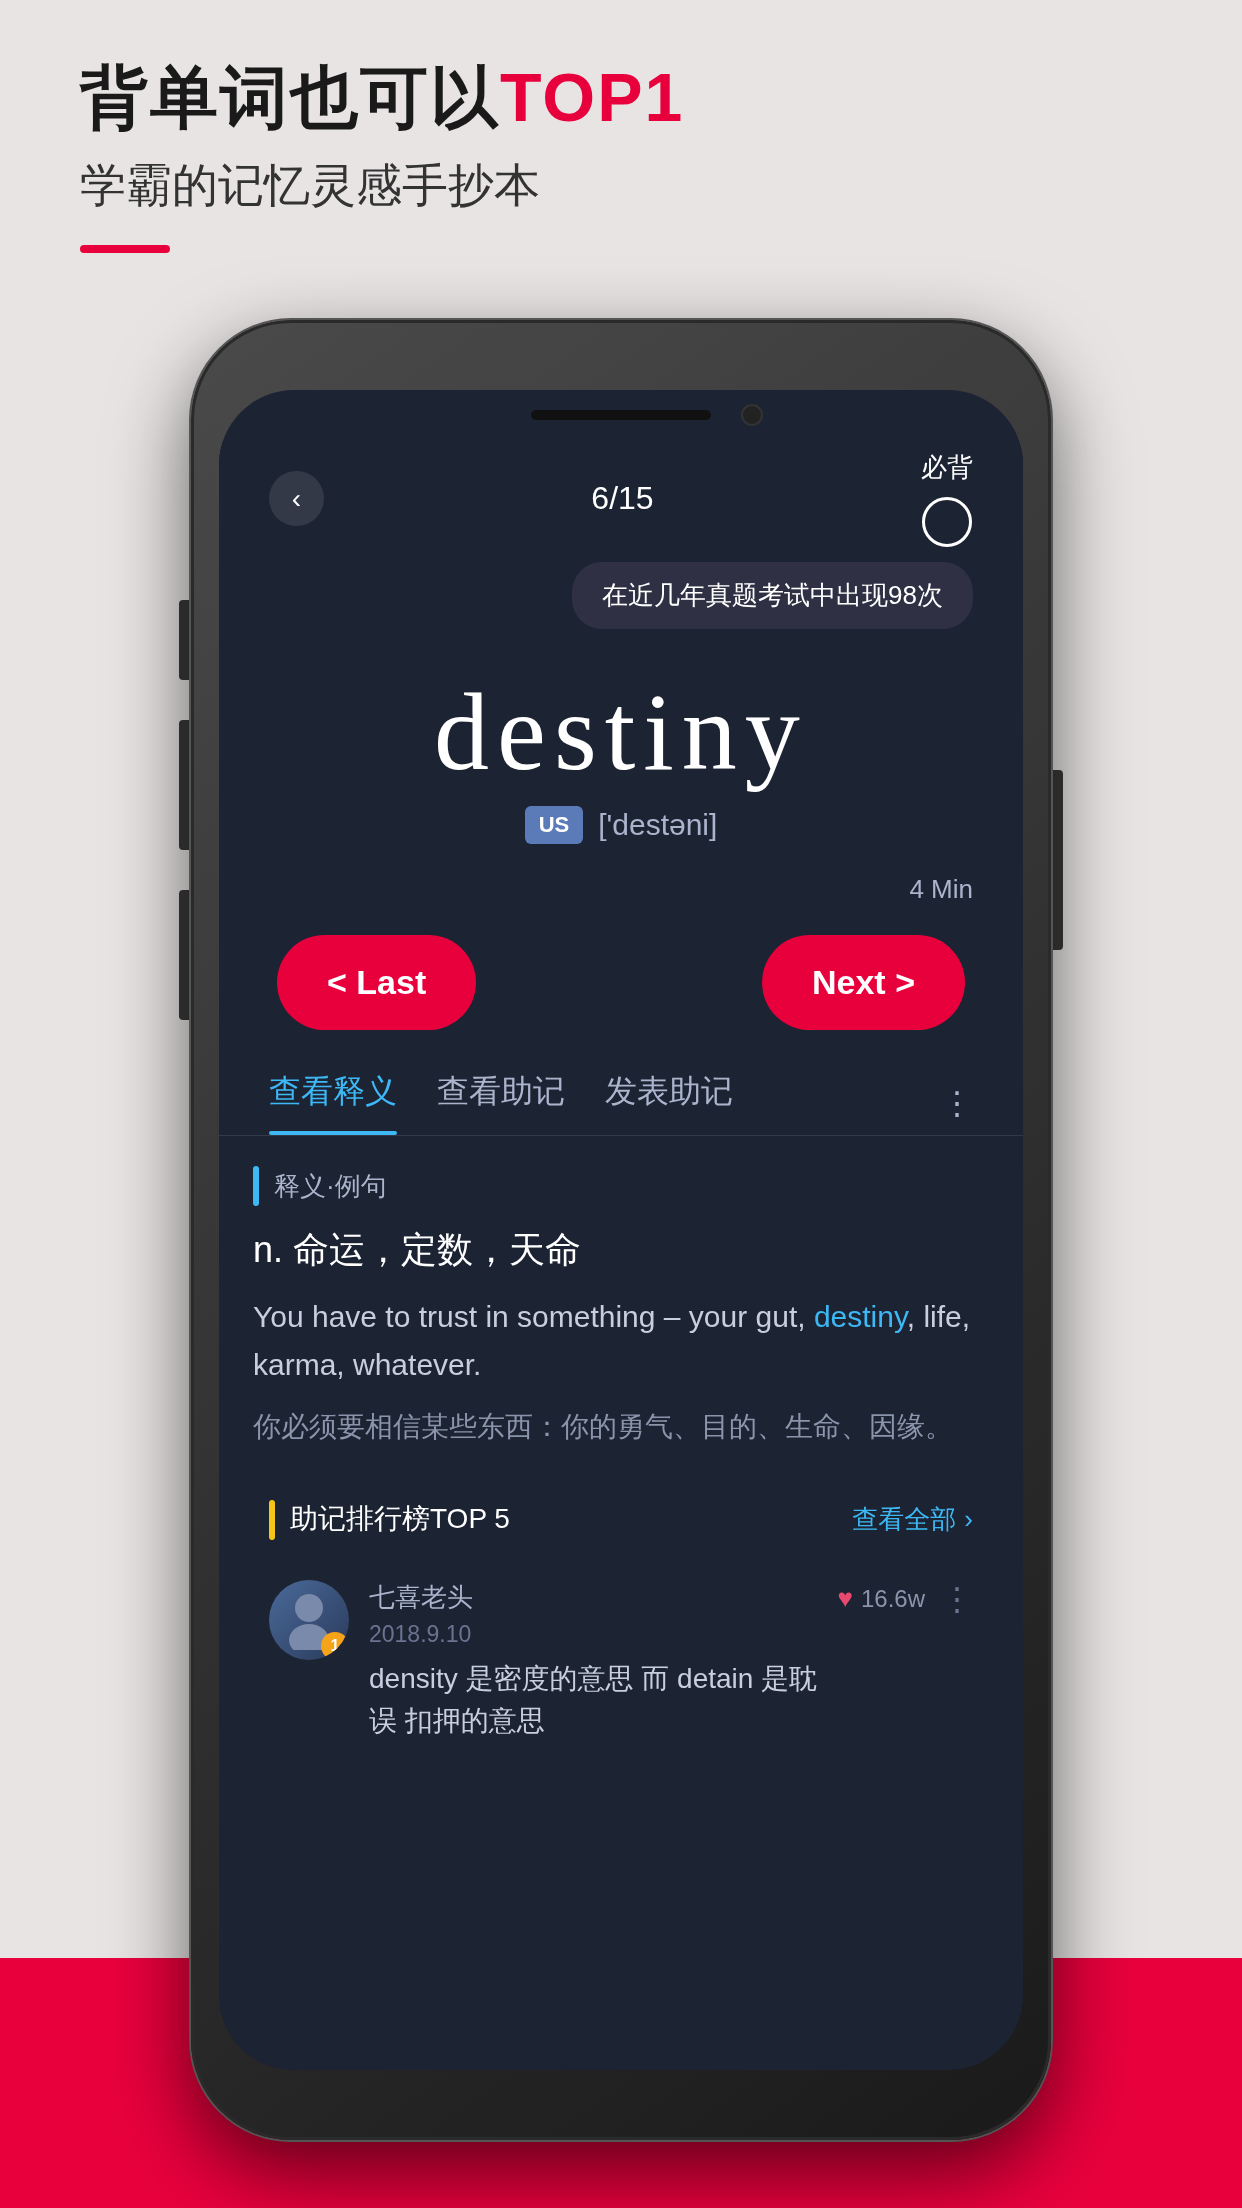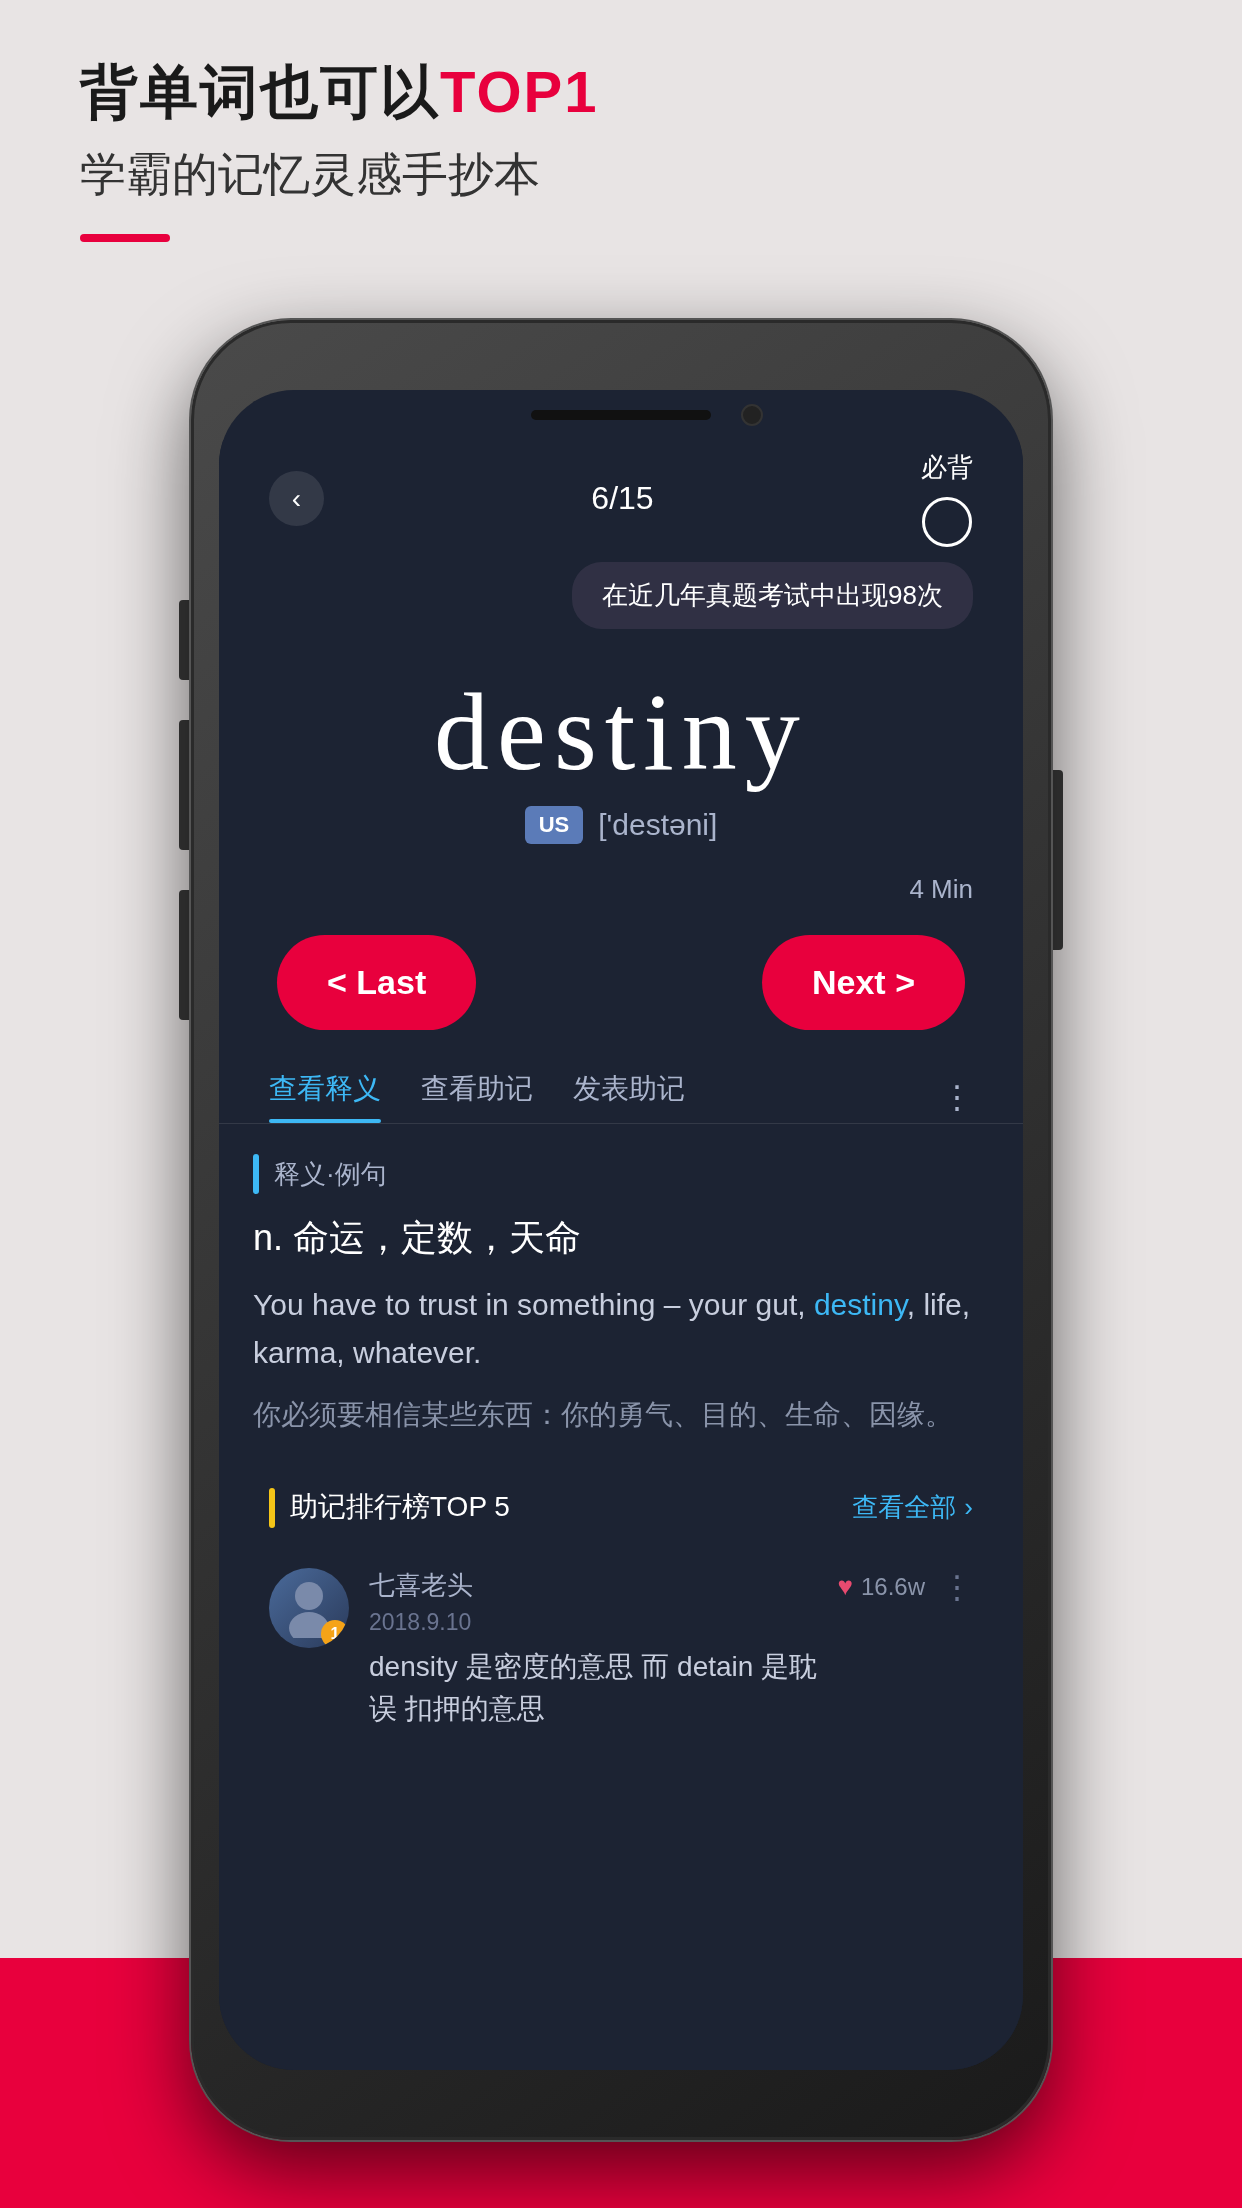--- a/index.html
+++ b/index.html
@@ -24,21 +24,21 @@
 
     
     .header-area {
       position: absolute;
       top: 60px;
       left: 80px;
       right: 80px;
     }
 
     .header-title {
-      font-size: 58px;
+      font-size: 68px;
       font-weight: 700;
       color: #1a1a1a;
       line-height: 1.1;
       letter-spacing: 2px;
     }
 
     .header-title .highlight {
       color: #e8003d;
       font-weight: 900;
     }
@@ -300,23 +300,23 @@
     
     .tab-bar {
       display: flex;
       align-items: center;
       padding: 20px 50px 0;
       border-bottom: 1px solid rgba(255,255,255,0.1);
       gap: 40px;
     }
 
     .tab-item {
-      font-size: 28px;
+      font-size: 32px;
       color: #aab4cc;
-      padding-bottom: 15px;
+      padding-bottom: 21px;
       cursor: pointer;
       position: relative;
     }
 
     .tab-item.active {
       color: #3db8f5;
     }
 
     .tab-item.active::after {
       content: '';

